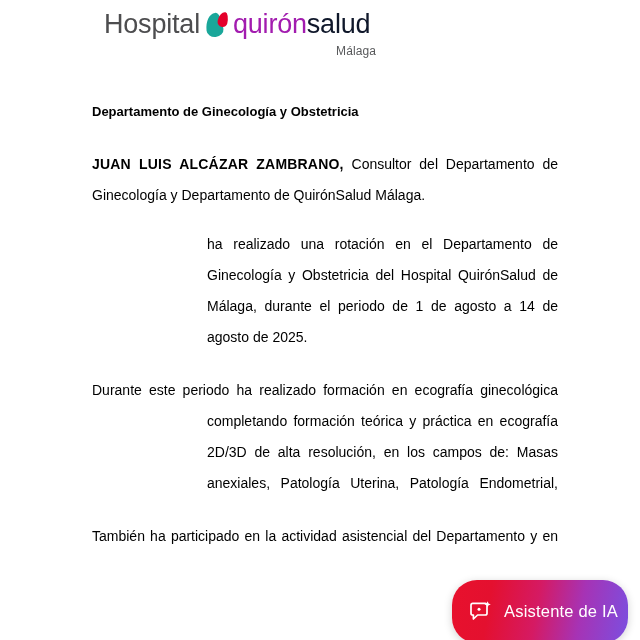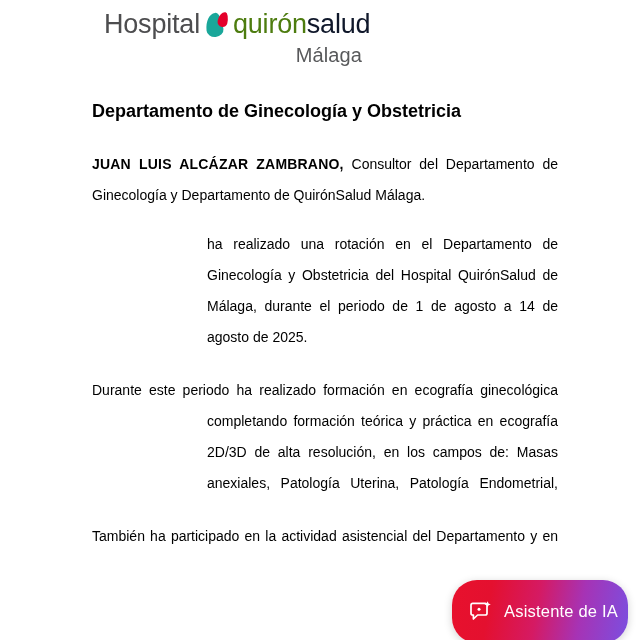--- a/index.html
+++ b/index.html
@@ -66,45 +66,45 @@
     position: absolute;
     left: 12px;
     top: 0px;
     width: 10px;
     height: 15px;
     background: #e4002b;
     border-radius: 60% 40% 45% 55% / 65% 70% 30% 35%;
     transform: rotate(12deg);
   }
   .logo-quiron {
-    color: #4d7c0f;
+    color: #a21caf;
     font-weight: 400;
   }
   .logo-salud {
     color: #0f172a;
     font-weight: 400;
   }
   .logo-city {
     position: absolute;
-    right: 22px;
+    right: 8px;
     top: 36px;
-    font-size: 20px;
+    font-size: 12px;
     color: #58595b;
     letter-spacing: 0.1px;
   }
 
   
   .doc {
     position: absolute;
     left: 92px;
     top: 96px;
     width: 466px;
   }
   .para {
-    font-size: 18px;
+    font-size: 13px;
     line-height: 31px;
     text-align: justify;
     text-justify: inter-word;
     margin: 0;
   }
   .para.bold {
     font-weight: bold;
   }
   .lead-name {
     font-weight: bold;

